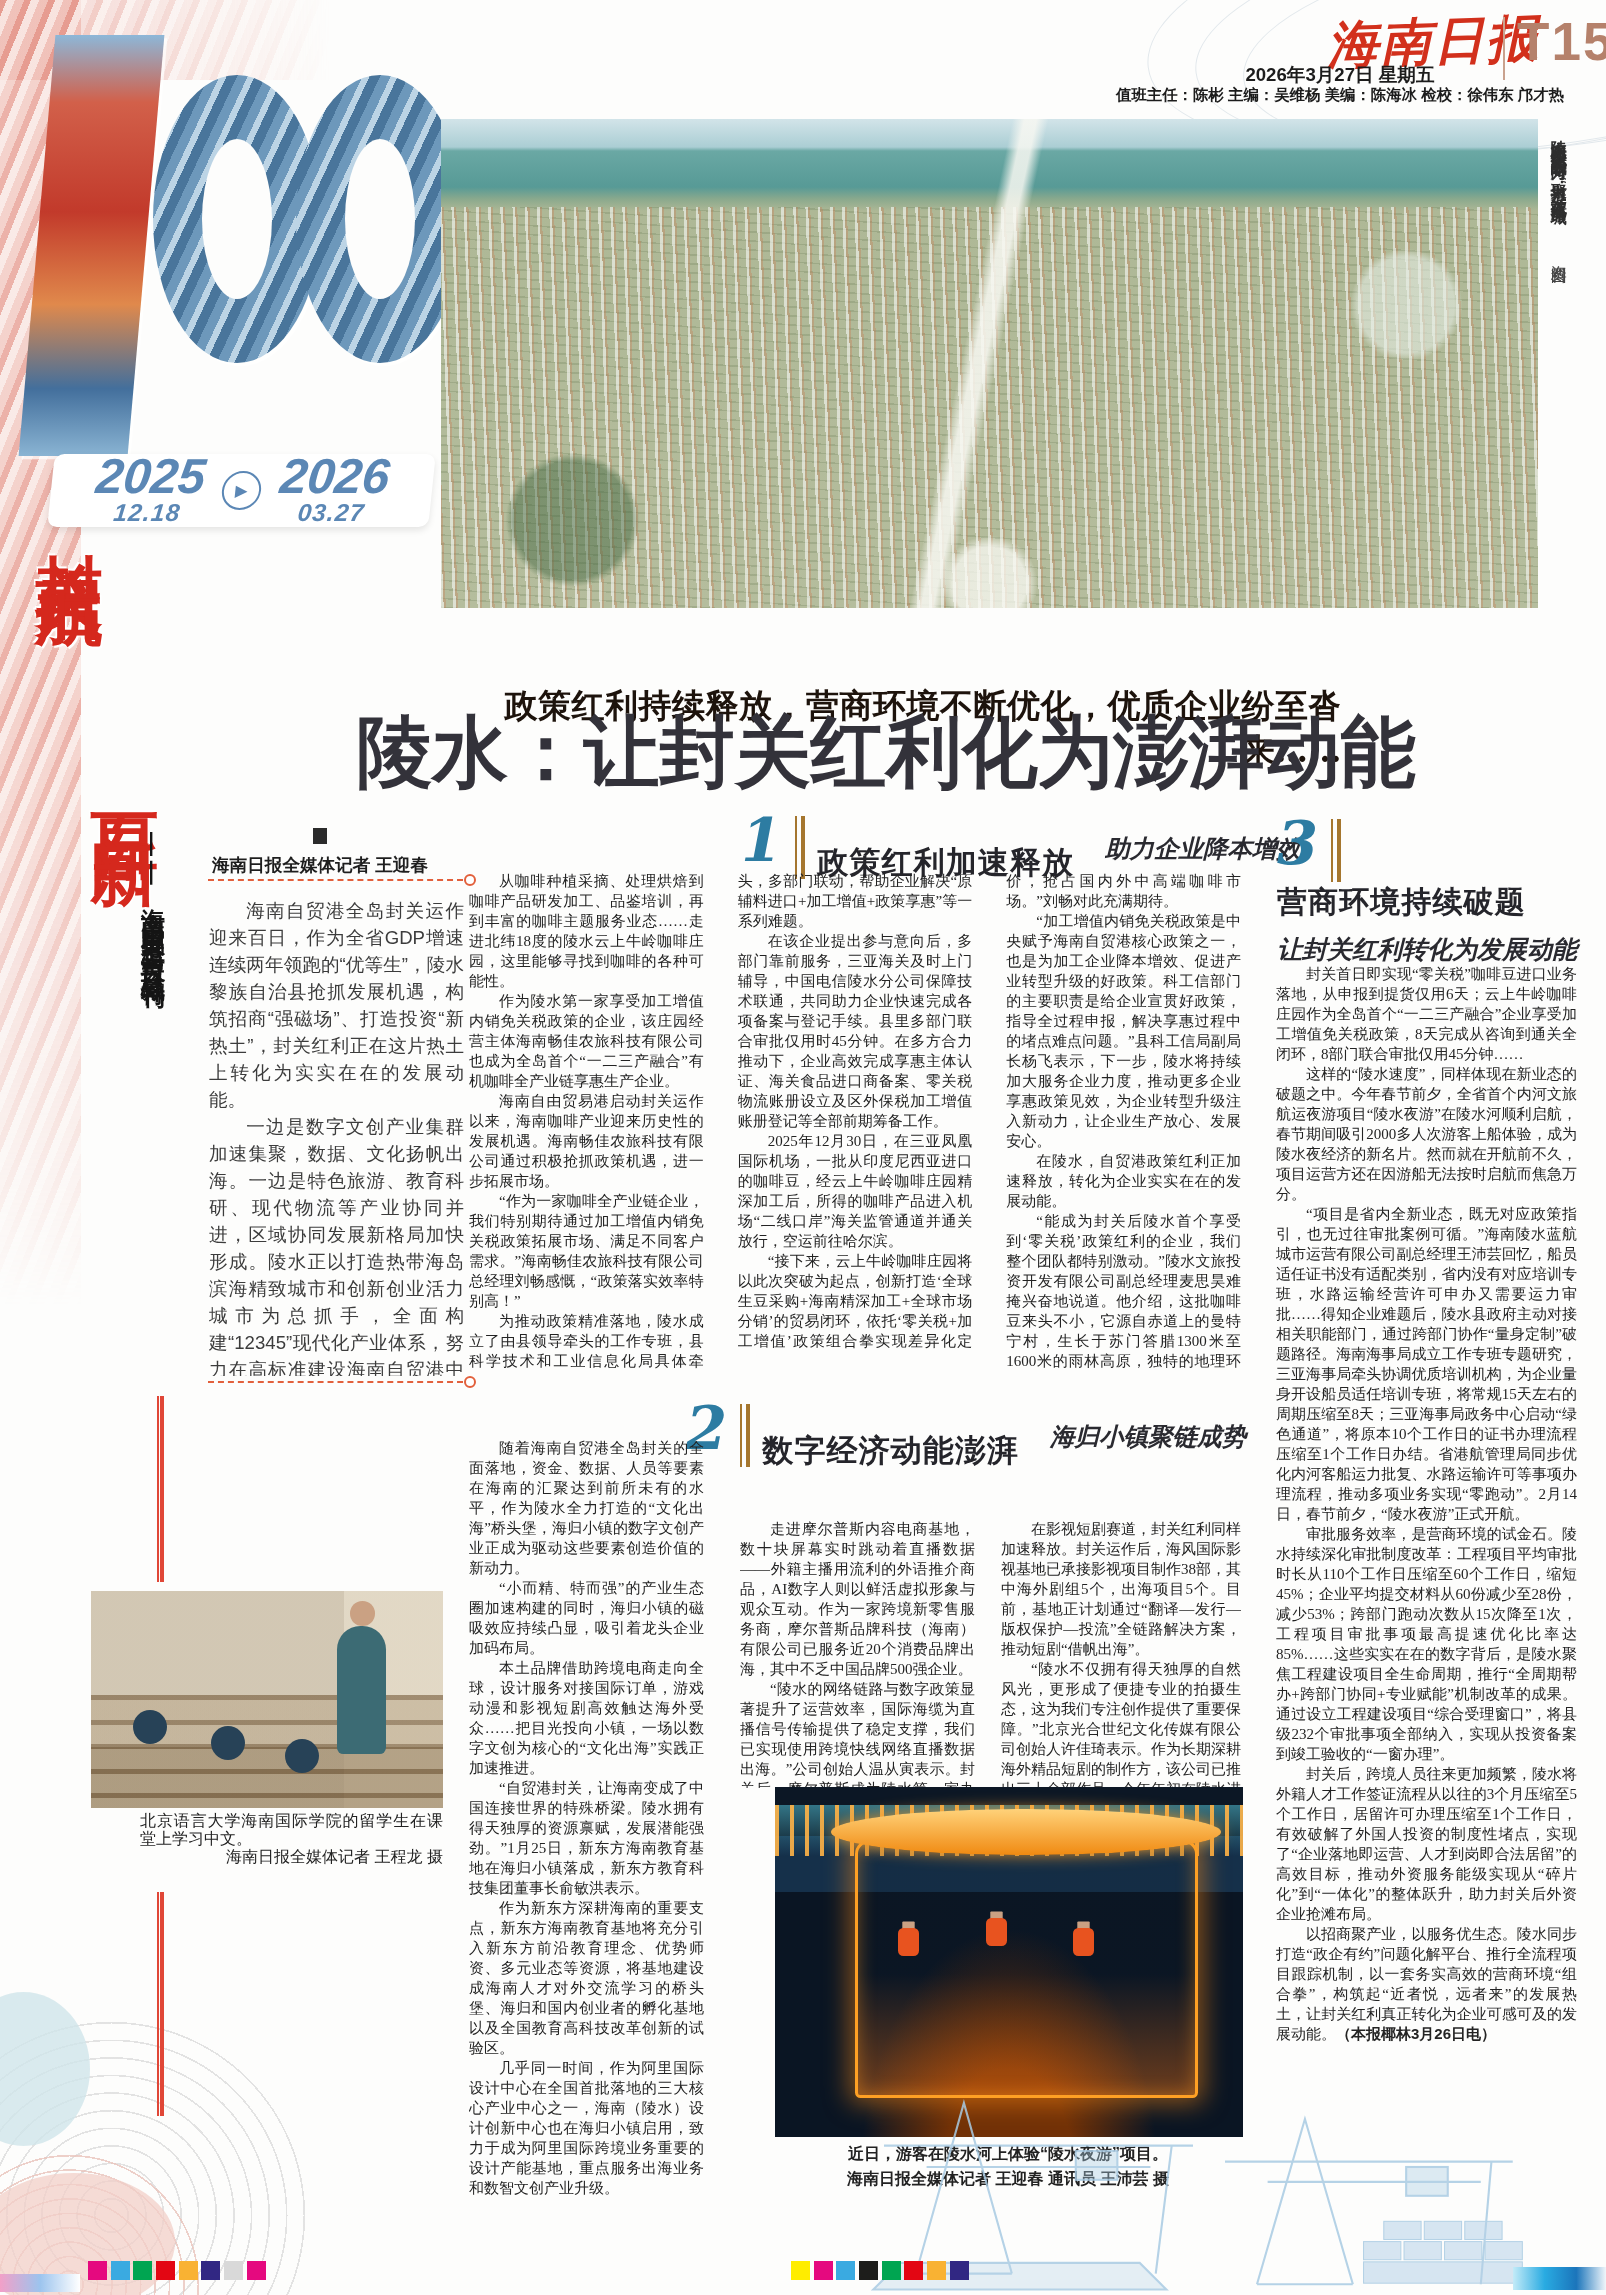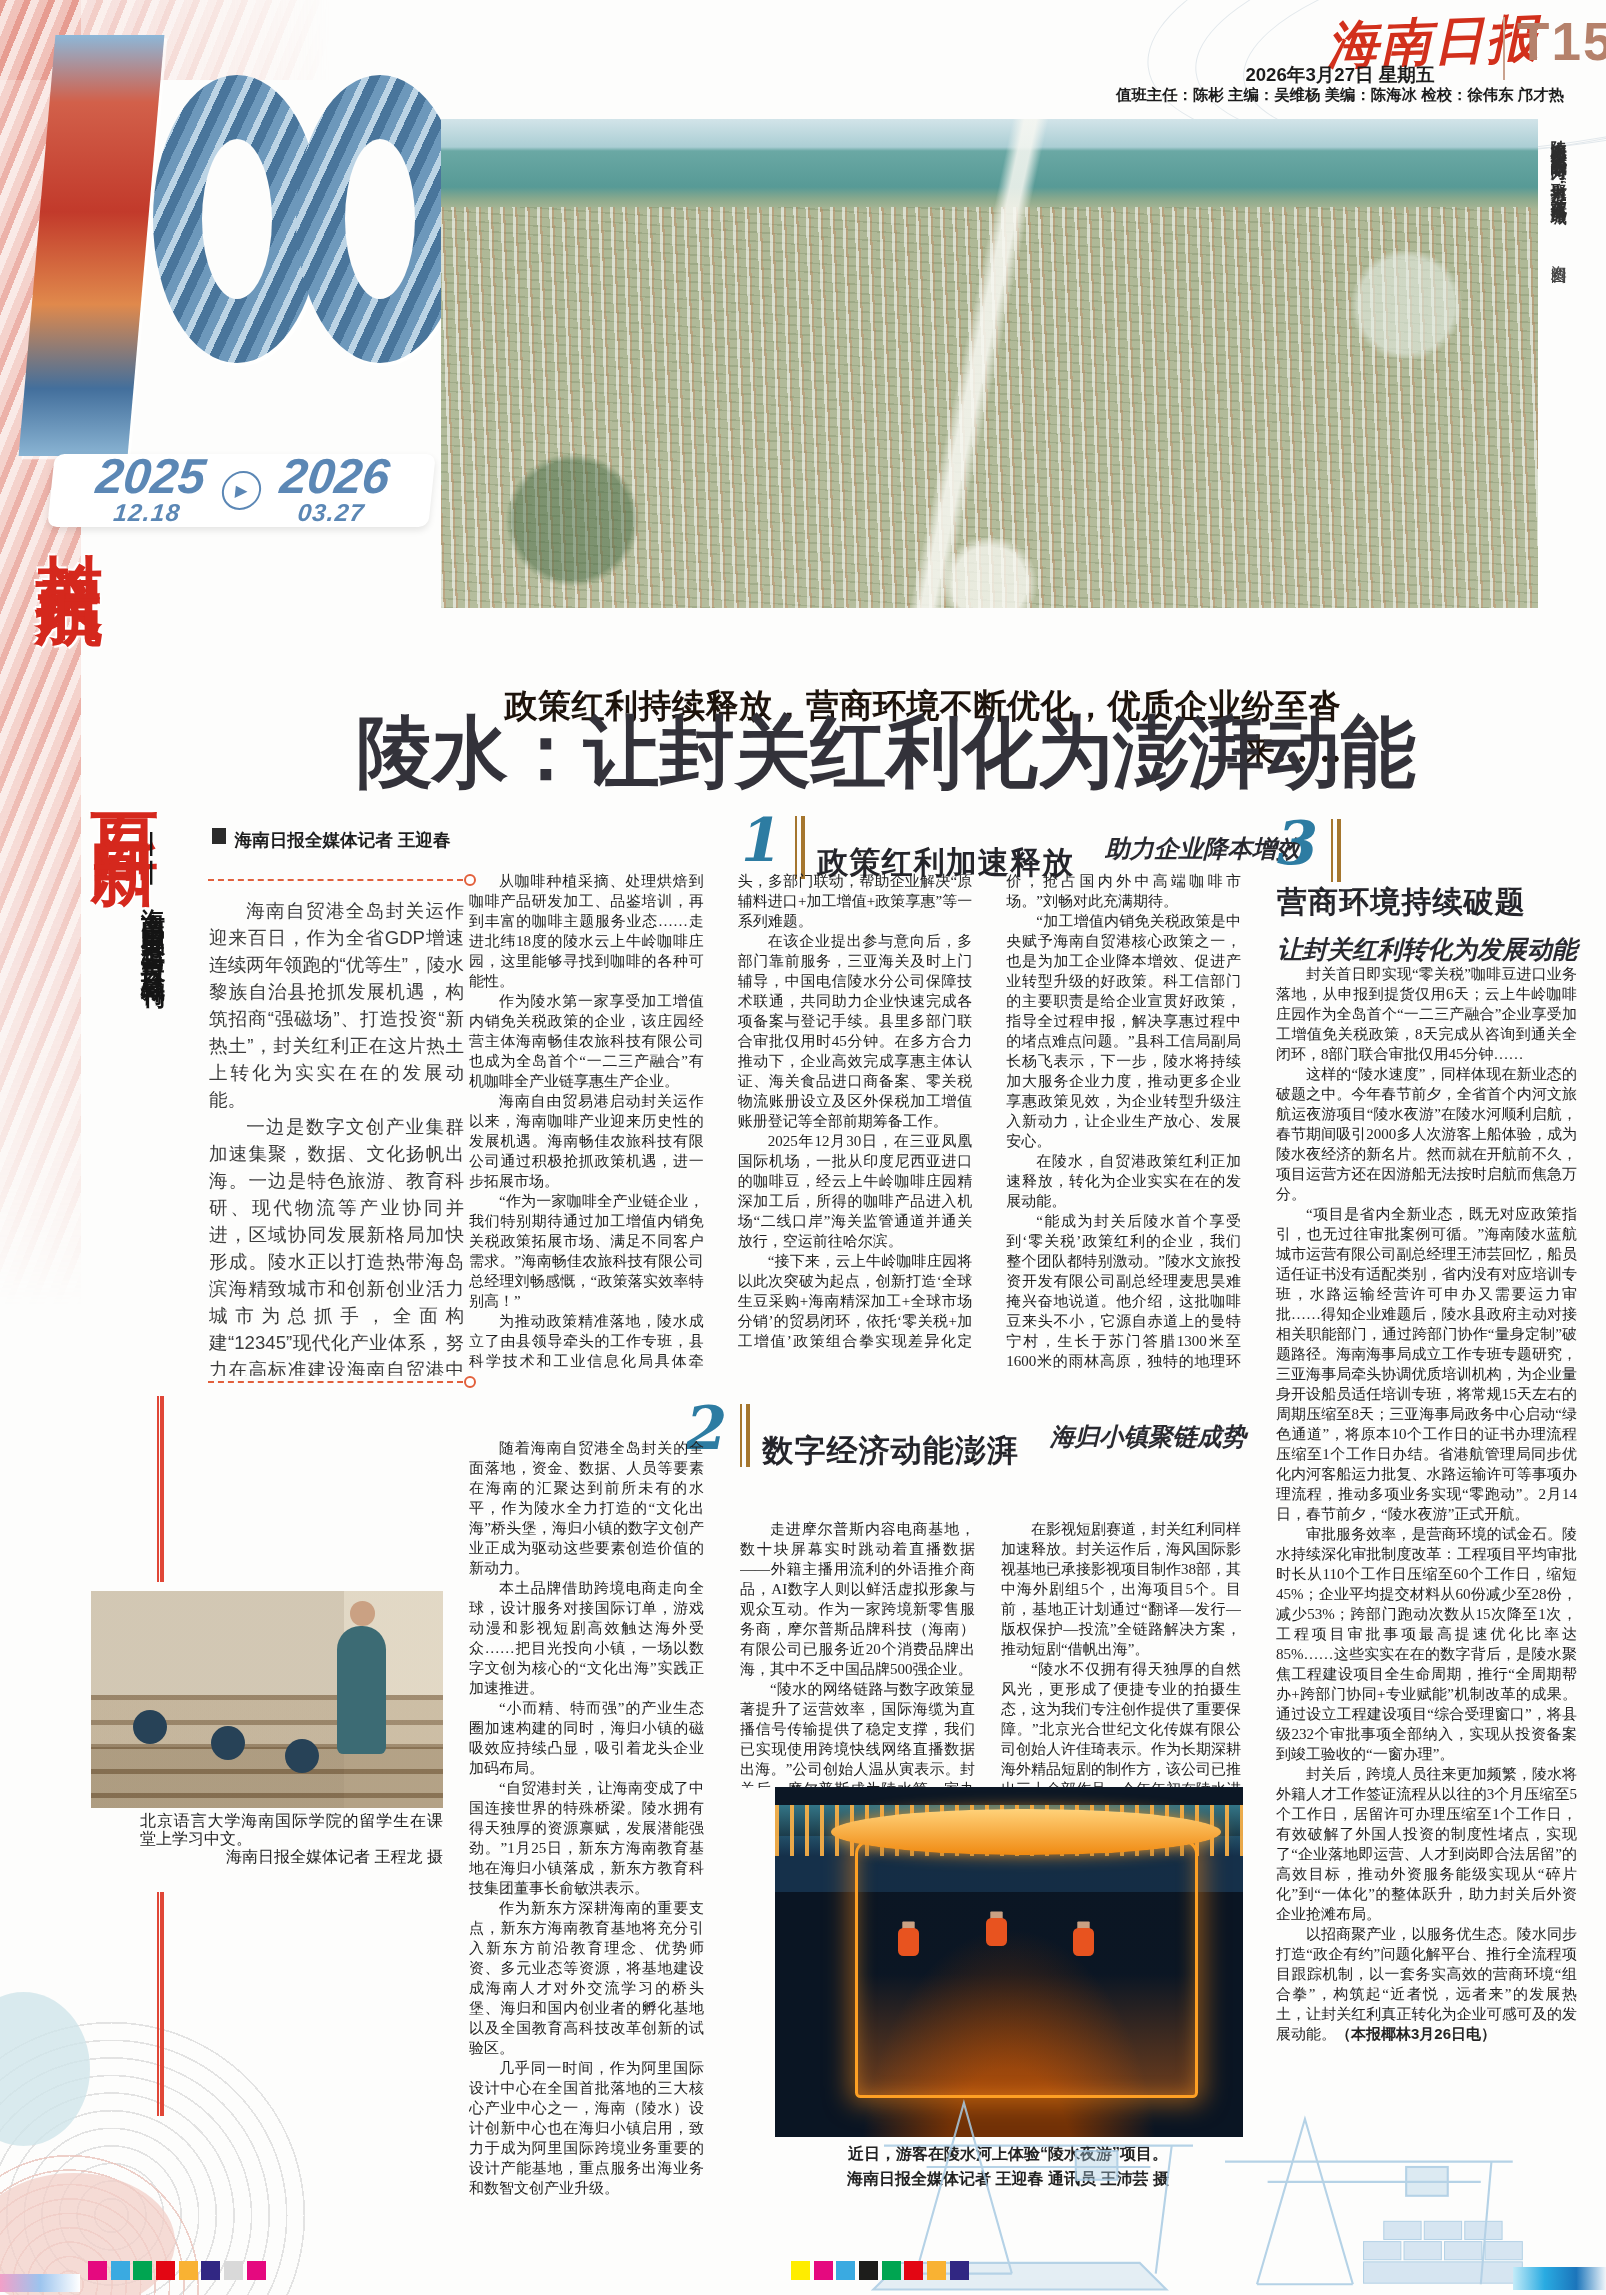--- a/index.html
+++ b/index.html
@@ -66,21 +66,21 @@
                linear-gradient(102deg,transparent 47.6%,rgba(248,248,242,.85) 48.6% 49.6%,transparent 50.6%);}
   .hero-cap{left:1546px;top:127px;height:477px;writing-mode:vertical-rl;font-size:16px;font-weight:700;
     color:#2e2e2e;line-height:1.55;letter-spacing:1.6px;}
   .hero-cap .credit{margin-top:21px;font-weight:400;color:#444;}
 
   
   .kicker{left:405px;top:660px;width:937px;text-align:right;font-size:33px;font-weight:900;color:#1d130c;
     letter-spacing:0.5px;font-family:"DejaVu Serif",serif;margin-top:24px;}
   .headline{left:341px;top:701px;width:1044px;text-align:center;font-size:78px;font-weight:900;color:#33323a;
     letter-spacing:0;transform:scaleX(.97);transform-origin:center;white-space:nowrap;font-family:"DejaVu Sans",sans-serif;}
-  .byline{left:212px;top:828px;font-size:17.6px;font-weight:700;color:#1e1e1e;display:flex;align-items:flex-start;gap:8.5px;}
+  .byline{left:212px;top:828px;font-size:17.6px;font-weight:700;color:#1e1e1e;display:flex;align-items:center;gap:8.5px;flex-direction:column;}
   .byline .sq{width:14px;height:16px;background:#2b2b2b;display:inline-block;}
 
   
   .dashline{width:255px;border-top:2.7px dashed #e2603c;}
   .dashline::after{content:"";position:absolute;right:-12.8px;top:-7px;width:8px;height:8px;border:2.1px solid #e2603c;
     border-radius:50%;background:#fff;}
   .intro{left:209px;top:897px;width:255px;height:479px;overflow:hidden;font-size:18.6px;line-height:27px;
     color:#3c3c3c;text-align:justify;font-weight:500;}
   .intro p{margin:0;text-indent:2em;}
 
@@ -214,22 +214,22 @@
 
 <div class="abs sec-head" style="left:686px;top:1402px;">
   <div class="sec-num">2</div>
   <div class="gold-bars"></div>
   <div class="sec-title">数字经济动能澎湃</div>
   <div class="sec-sub">海归小镇聚链成势</div>
 </div>
 
 <div class="abs bodytxt" style="left:469px;top:1438px;width:235px;height:766px;">
   <p>随着海南自贸港全岛封关的全面落地，资金、数据、人员等要素在海南的汇聚达到前所未有的水平，作为陵水全力打造的“文化出海”桥头堡，海归小镇的数字文创产业正成为驱动这些要素创造价值的新动力。</p>
+  <p>“小而精、特而强”的产业生态圈加速构建的同时，海归小镇的磁吸效应持续凸显，吸引着龙头企业加码布局。</p>
   <p>本土品牌借助跨境电商走向全球，设计服务对接国际订单，游戏动漫和影视短剧高效触达海外受众……把目光投向小镇，一场以数字文创为核心的“文化出海”实践正加速推进。</p>
-  <p>“小而精、特而强”的产业生态圈加速构建的同时，海归小镇的磁吸效应持续凸显，吸引着龙头企业加码布局。</p>
   <p>“自贸港封关，让海南变成了中国连接世界的特殊桥梁。陵水拥有得天独厚的资源禀赋，发展潜能强劲。”1月25日，新东方海南教育基地在海归小镇落成，新东方教育科技集团董事长俞敏洪表示。</p>
   <p>作为新东方深耕海南的重要支点，新东方海南教育基地将充分引入新东方前沿教育理念、优势师资、多元业态等资源，将基地建设成海南人才对外交流学习的桥头堡、海归和国内创业者的孵化基地以及全国教育高科技改革创新的试验区。</p>
   <p>几乎同一时间，作为阿里国际设计中心在全国首批落地的三大核心产业中心之一，海南（陵水）设计创新中心也在海归小镇启用，致力于成为阿里国际跨境业务重要的设计产能基地，重点服务出海业务和数智文创产业升级。</p>
 
 </div>
 <div class="abs bodytxt" style="left:740px;top:1519px;width:235px;height:269px;">
   <p>走进摩尔普斯内容电商基地，数十块屏幕实时跳动着直播数据——外籍主播用流利的外语推介商品，AI数字人则以鲜活虚拟形象与观众互动。作为一家跨境新零售服务商，摩尔普斯品牌科技（海南）有限公司已服务近20个消费品牌出海，其中不乏中国品牌500强企业。</p>
   <p>“陵水的网络链路与数字政策显著提升了运营效率，国际海缆为直播信号传输提供了稳定支撑，我们已实现使用跨境快线网络直播数据出海。”公司创始人温从寅表示。封关后，摩尔普斯成为陵水第一家办理外国人来华长期工作签证、并为外籍员工办理社保的企业，还开通了海南自贸港EF账户，解决了跨境资金流动难题。如今，它已成为陵水跨境电商领域的链主企业，2025年以来营收达3000万元，带动17家产业链上下游企业落地。</p>
 </div>
 <div class="abs bodytxt" style="left:1001px;top:1519px;width:240px;height:312px;">

